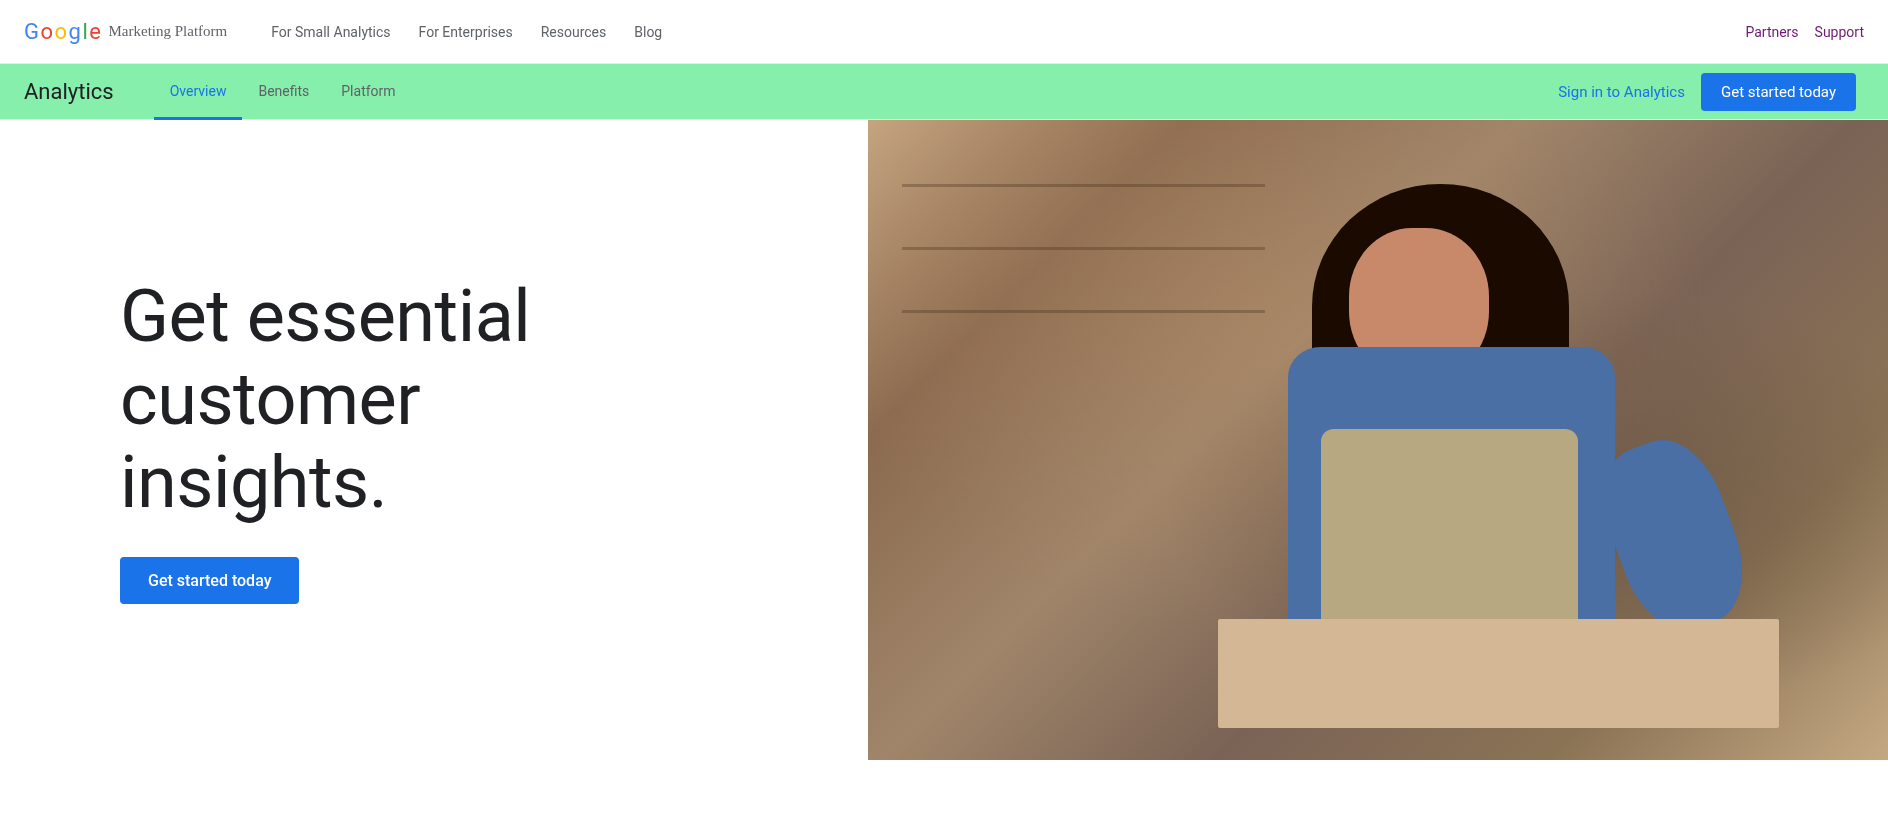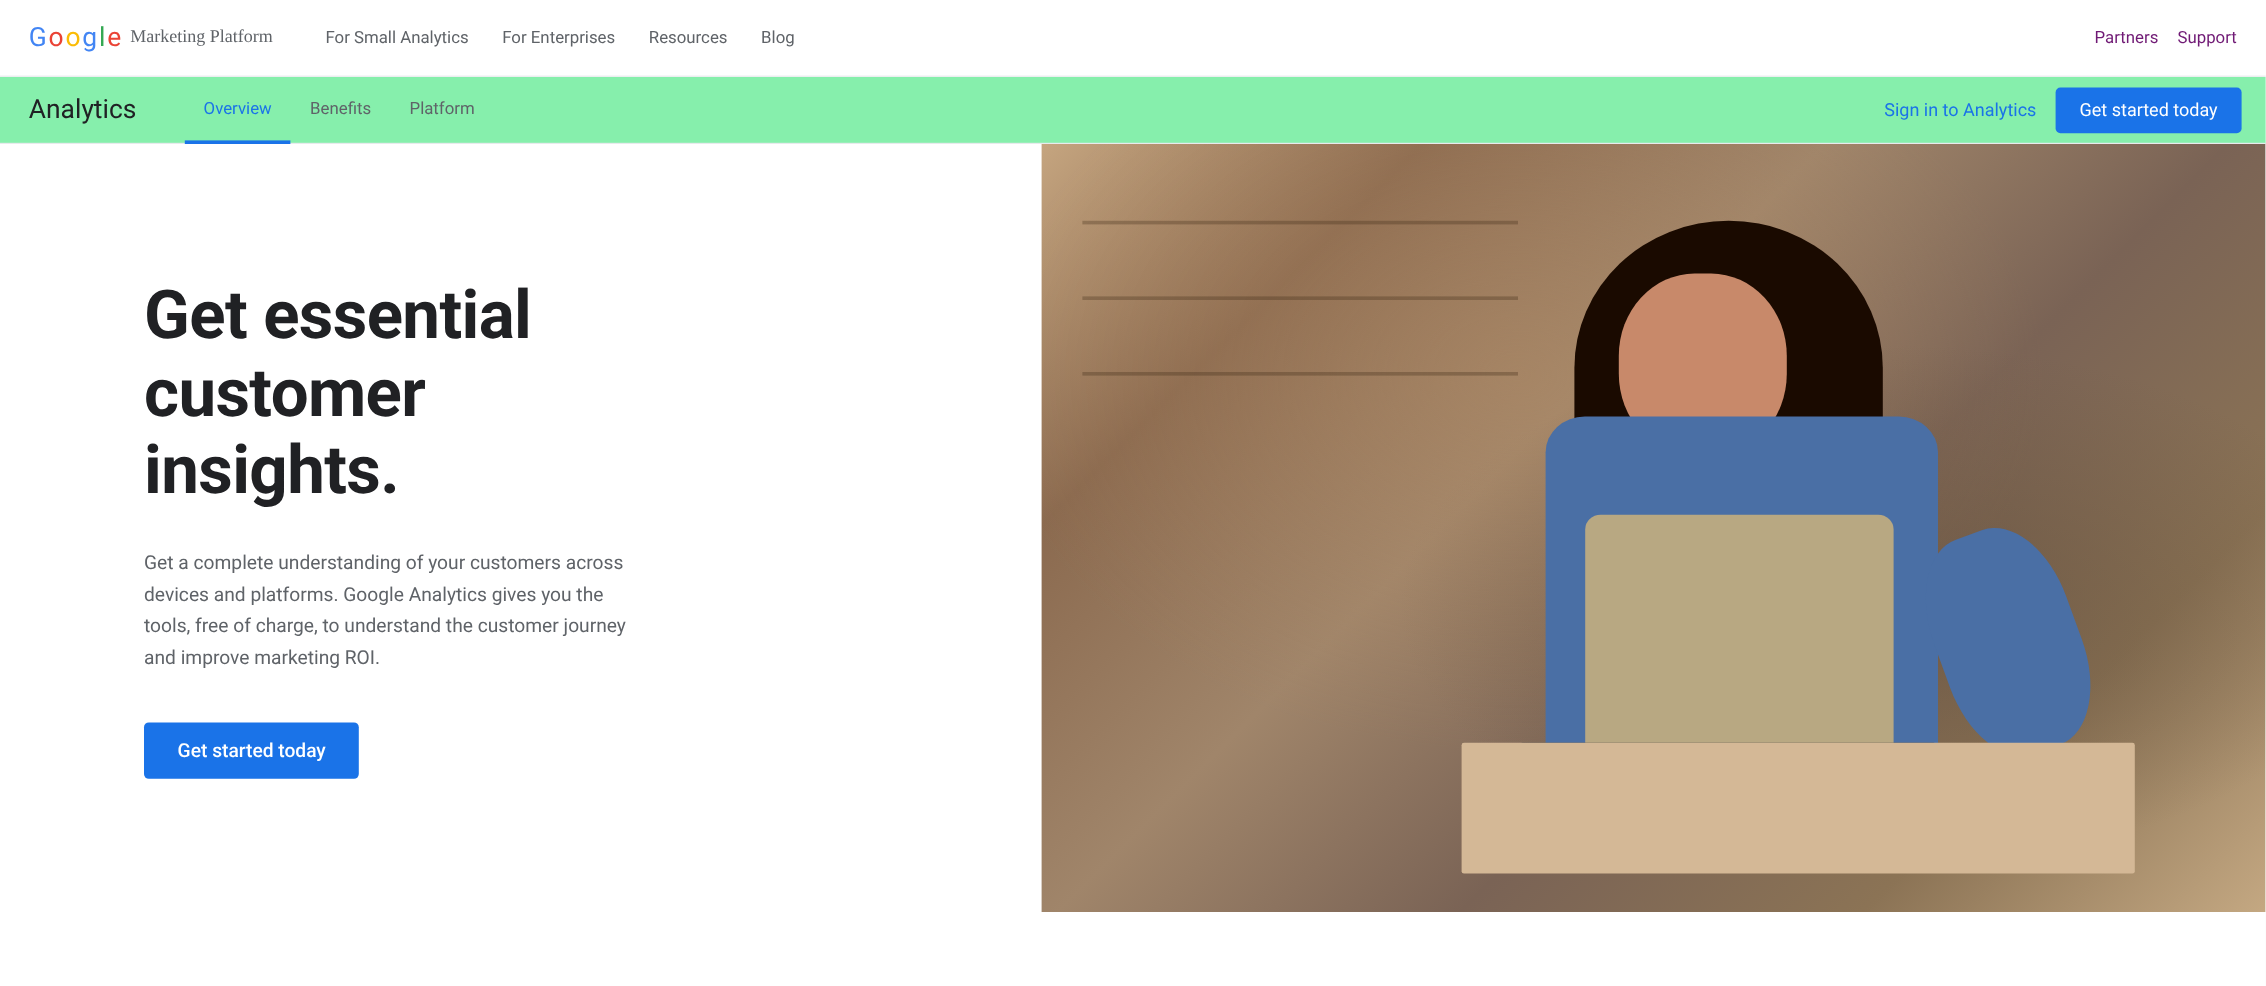--- a/index.html
+++ b/index.html
@@ -105,21 +105,21 @@
       margin-bottom: -1px;
     }
     .sub-nav-link.active {
       color: #1a73e8;
       border-bottom: 3px solid #1a73e8;
     }
     .sub-nav-right {
       display: flex;
       align-items: center;
       gap: 16px;
-      padding-right: 20px;
+      padding-right: 32px;
     }
     .sign-in-link {
       font-size: 15px;
       color: #1a73e8;
       cursor: pointer;
       text-decoration: none;
       white-space: nowrap;
     }
     .get-started-btn-header {
       background: #1a73e8;
@@ -264,22 +264,22 @@
       border-radius: 2px;
     }
 
     .hero-content {
       position: relative;
       z-index: 2;
       max-width: 560px;
       padding: 80px 0 80px 120px;
     }
     .hero-headline {
-      font-size: 56px;
-      font-weight: 700;
+      font-size: 72px;
+      font-weight: 400;
       line-height: 1.15;
       color: #202124;
       margin-bottom: 32px;
       letter-spacing: -0.5px;
     }
     .hero-subtext {
       font-size: 16px;
       line-height: 1.65;
       color: #5f6368;
       margin-bottom: 40px;
@@ -370,16 +370,15 @@
         <div class="laptop">
           <div class="laptop-screen"></div>
         </div>
         <div class="table-surface"></div>
       </div>
     </div>
   </div>
 
   <div class="hero-content">
     <h1 class="hero-headline">Get essential customer insights.</h1>
-    <p class="hero-subtext">Get a complete understanding of your customers across devices and platforms. Google Analytics gives you the tools, free of charge, to understand the customer journey and improve marketing ROI.</p>
     <button class="get-started-btn-hero">Get started today</button>
   </div>
 </section>
 
 </body></html>

